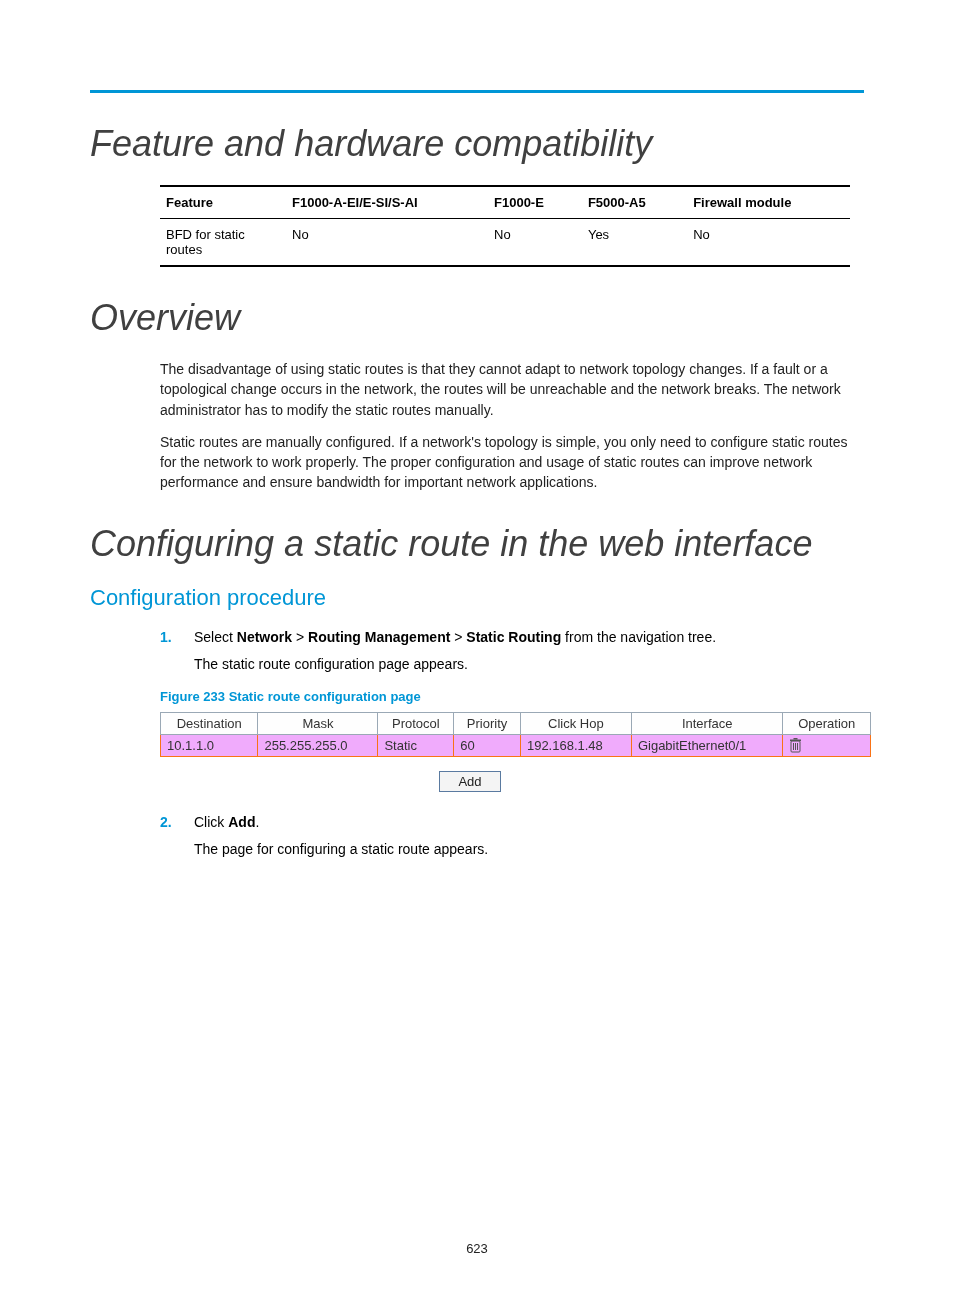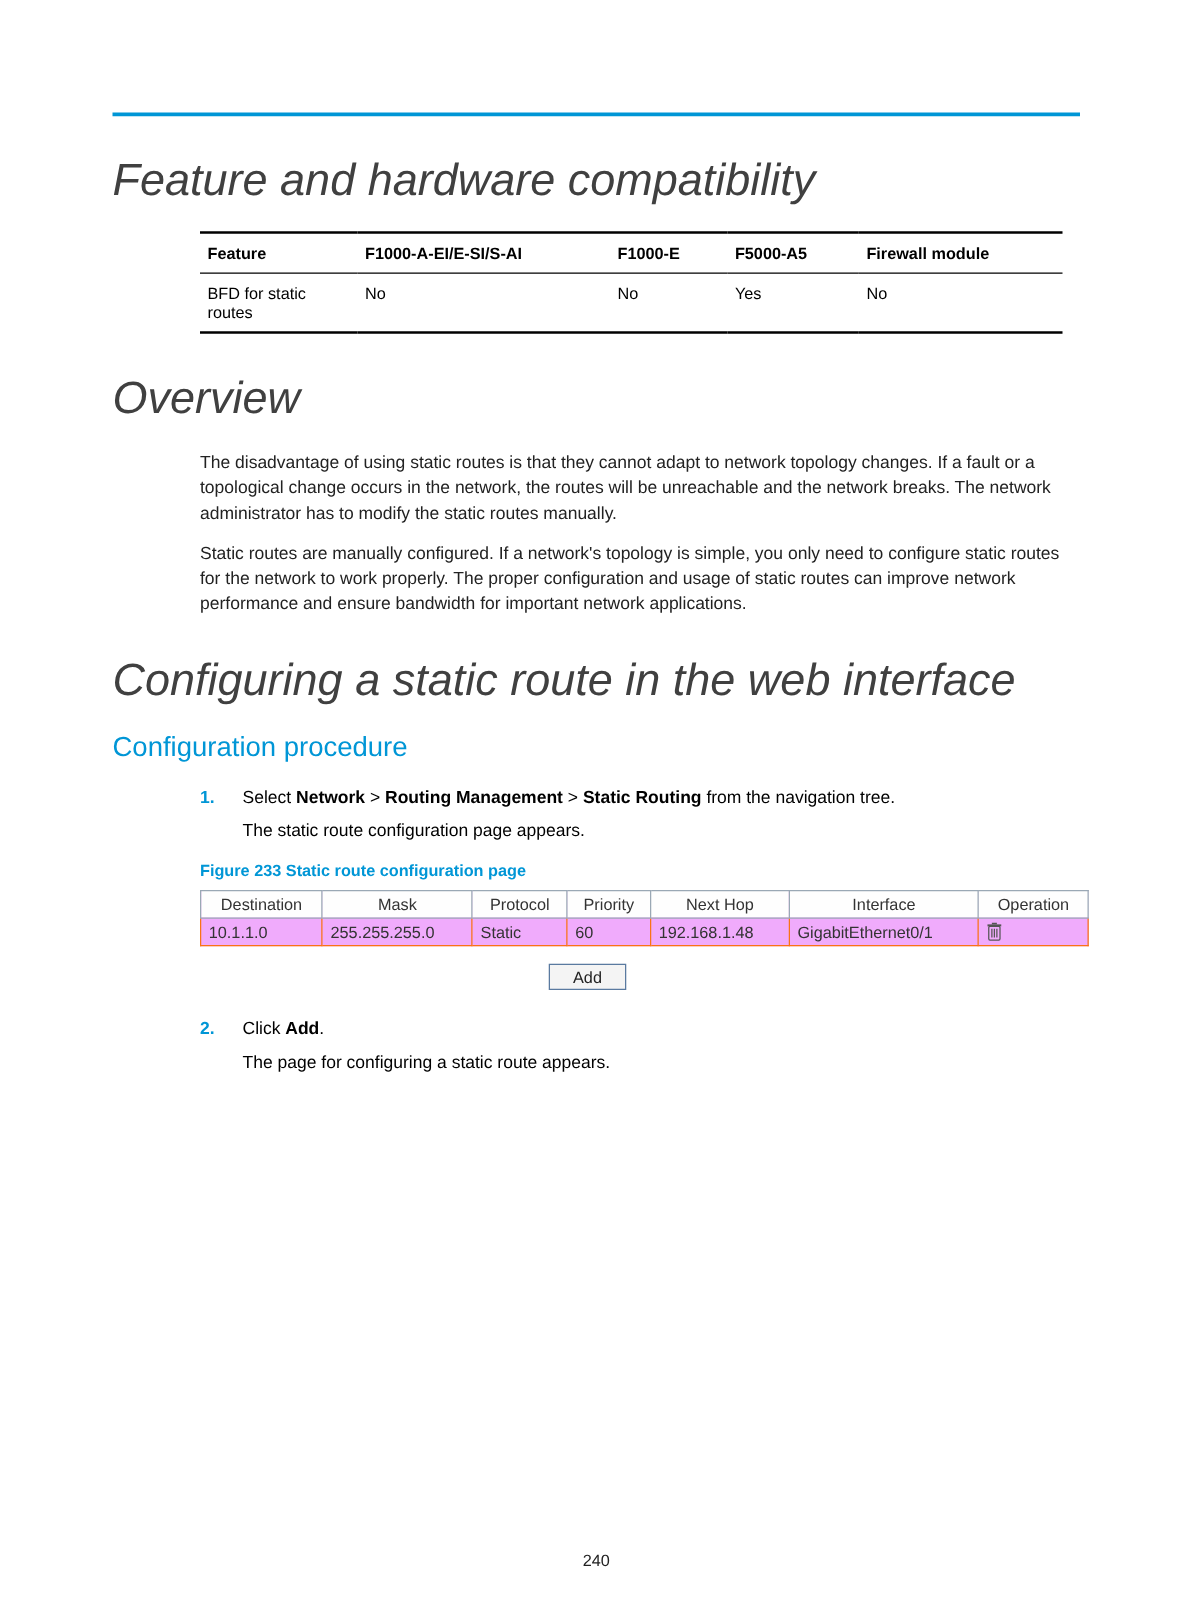--- a/index.html
+++ b/index.html
@@ -205,21 +205,21 @@
 
         <div class="fig-caption">Figure 233 Static route configuration page</div>
 
         <table class="ui">
           <thead>
             <tr>
               <th>Destination</th>
               <th>Mask</th>
               <th>Protocol</th>
               <th>Priority</th>
-              <th>Next Hop</th>
+              <th>Click Hop</th>
               <th>Interface</th>
               <th>Operation</th>
             </tr>
           </thead>
           <tbody>
             <tr>
               <td>10.1.1.0</td>
               <td>255.255.255.0</td>
               <td>Static</td>
               <td>60</td>
@@ -252,14 +252,14 @@
           <span class="step-body">
             <span>Click </span><b>Add</b><span>.</span>
           </span>
         </div>
         <div class="step-sub">The page for configuring a static route appears.</div>
       </li>
 
     </ol>
   </div>
 
-  <div class="page-number">240</div>
+  <div class="page-number">623</div>
 </div>
 
 </body></html>

